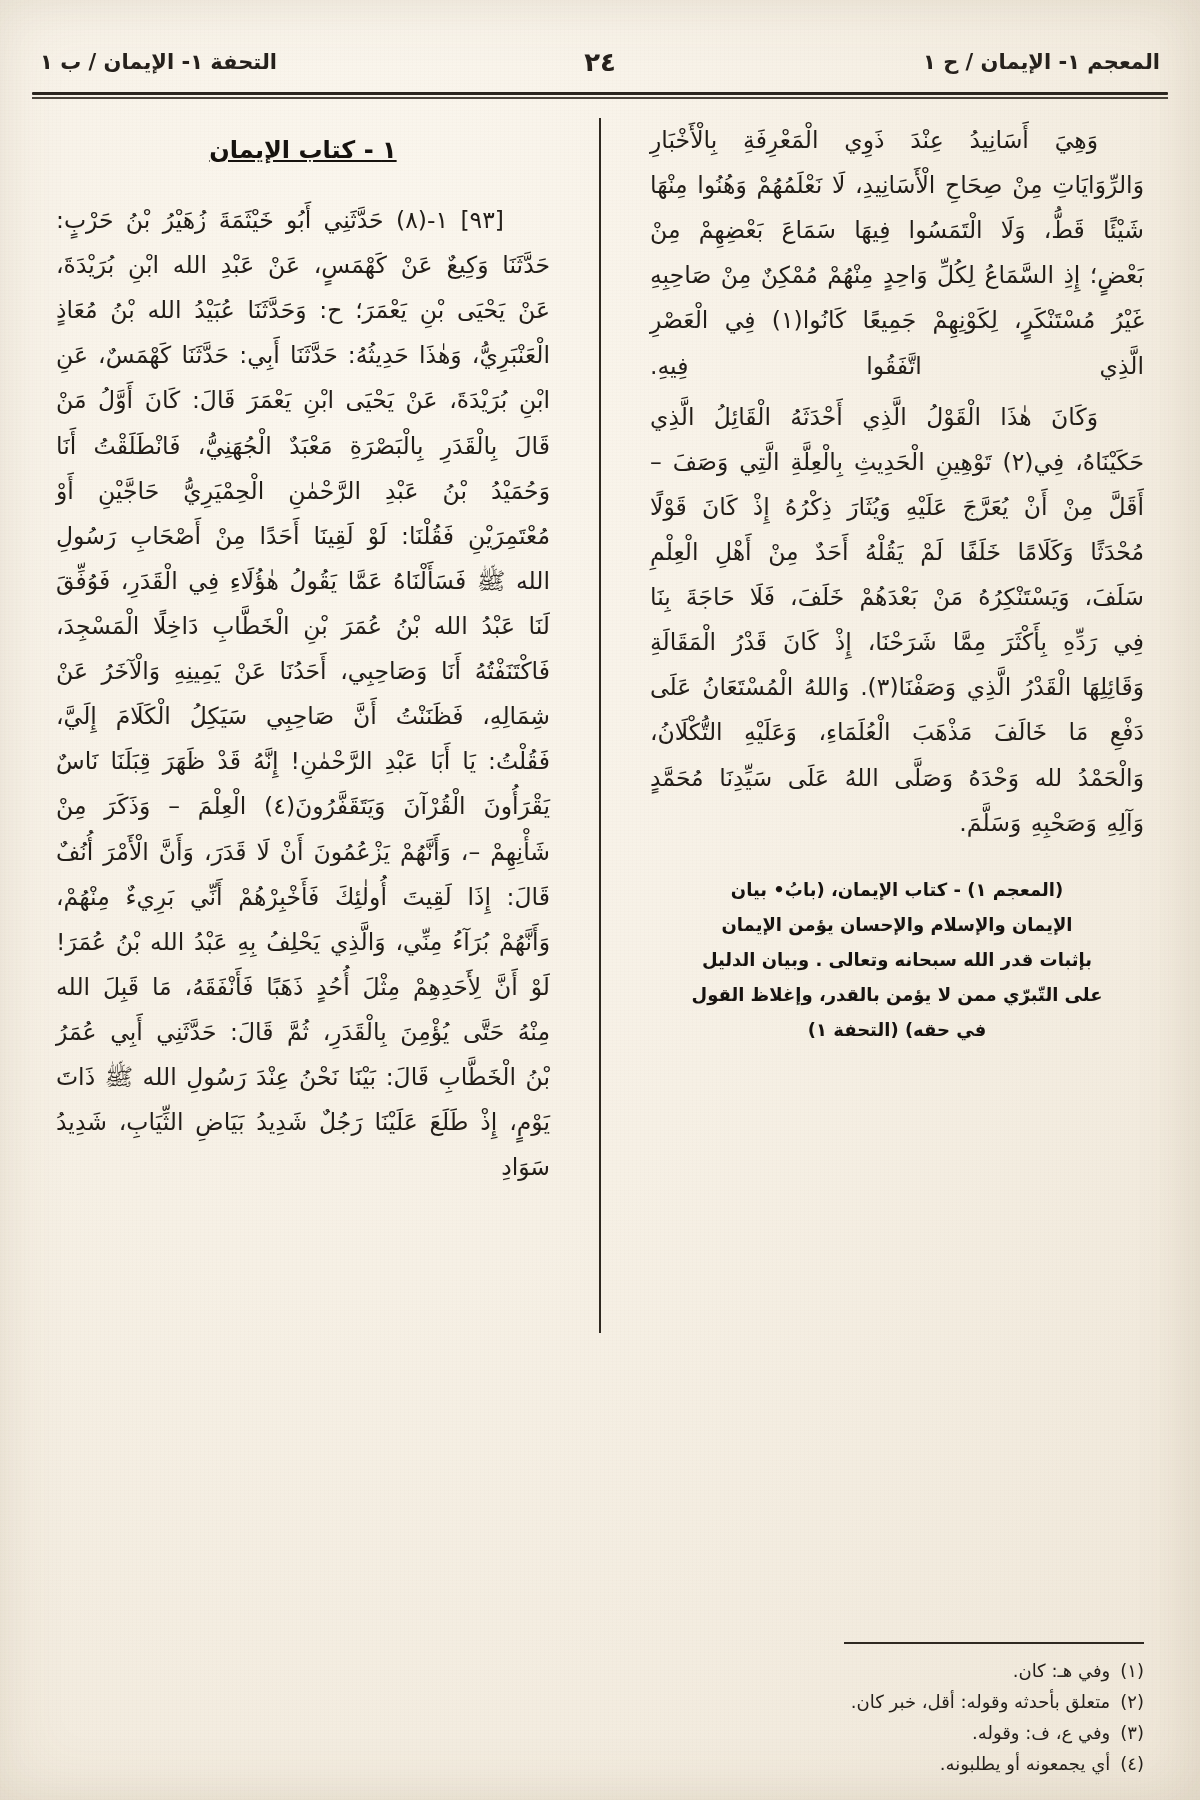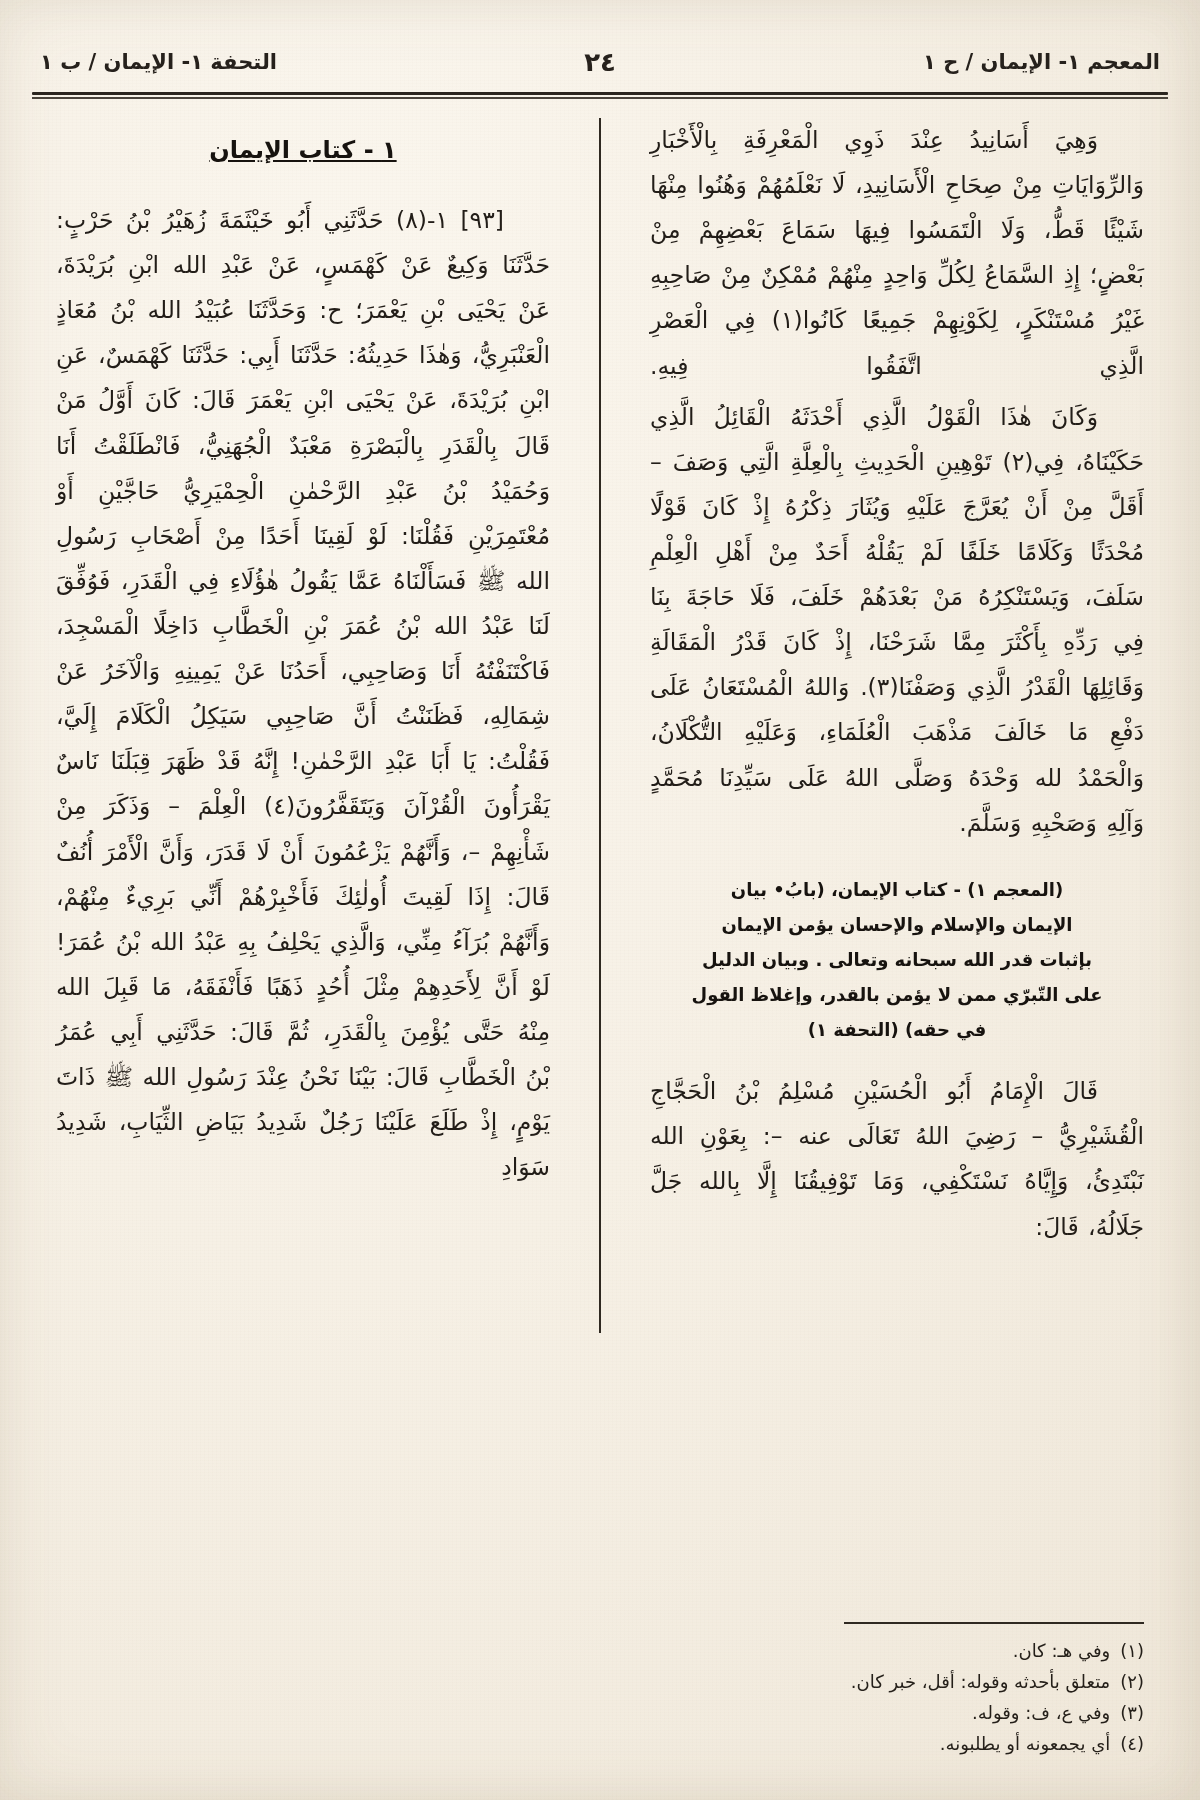--- a/index.html
+++ b/index.html
@@ -126,21 +126,21 @@
   .bab .ln{display:block;}
 
   .hadith-num{
     font-weight:normal;
     white-space:nowrap;
   }
 
   
   .fn-wrap{
     position:absolute;
-    bottom:40px;
+    bottom:20px;
     right:34px;
     width:calc(50% - 34px);
     padding-left:30px;
     padding-right:22px;
     box-sizing:border-box;
   }
   .fn-rule{
     height:2px;
     background:#2f2921;
     width:300px;
@@ -181,21 +181,20 @@
       <p class="p lead last">وَكَانَ هٰذَا الْقَوْلُ الَّذِي أَحْدَثَهُ الْقَائِلُ الَّذِي حَكَيْنَاهُ، فِي(٢) تَوْهِينِ الْحَدِيثِ بِالْعِلَّةِ الَّتِي وَصَفَ – أَقَلَّ مِنْ أَنْ يُعَرَّجَ عَلَيْهِ وَيُثَارَ ذِكْرُهُ إِذْ كَانَ قَوْلًا مُحْدَثًا وَكَلَامًا خَلَفًا لَمْ يَقُلْهُ أَحَدٌ مِنْ أَهْلِ الْعِلْمِ سَلَفَ، وَيَسْتَنْكِرُهُ مَنْ بَعْدَهُمْ خَلَفَ، فَلَا حَاجَةَ بِنَا فِي رَدِّهِ بِأَكْثَرَ مِمَّا شَرَحْنَا، إِذْ كَانَ قَدْرُ الْمَقَالَةِ وَقَائِلِهَا الْقَدْرُ الَّذِي وَصَفْنَا(٣). وَاللهُ الْمُسْتَعَانُ عَلَى دَفْعِ مَا خَالَفَ مَذْهَبَ الْعُلَمَاءِ، وَعَلَيْهِ التُّكْلَانُ، وَالْحَمْدُ لله وَحْدَهُ وَصَلَّى اللهُ عَلَى سَيِّدِنَا مُحَمَّدٍ وَآلِهِ وَصَحْبِهِ وَسَلَّمَ.</p>
 
       <div class="bab">
         <span class="ln">(المعجم ١) - كتاب الإيمان، (بابُ• بيان</span>
         <span class="ln">الإيمان والإسلام والإحسان يؤمن الإيمان</span>
         <span class="ln">بإثبات قدر الله سبحانه وتعالى . وبيان الدليل</span>
         <span class="ln">على التّبرّي ممن لا يؤمن بالقدر، وإغلاظ القول</span>
         <span class="ln">في حقه)  (التحفة ١)</span>
       </div>
 
-      <p class="p lead last">قَالَ الْإِمَامُ أَبُو الْحُسَيْنِ مُسْلِمُ بْنُ الْحَجَّاجِ الْقُشَيْرِيُّ – رَضِيَ اللهُ تَعَالَى عنه –: بِعَوْنِ الله نَبْتَدِئُ، وَإِيَّاهُ نَسْتَكْفِي، وَمَا تَوْفِيقُنَا إِلَّا بِالله جَلَّ جَلَالُهُ، قَالَ:</p>
     </div>
 
     <div class="col col-left">
       <div class="chapter-title">١ - كتاب الإيمان</div>
       <p class="p lead last"><span class="hadith-num">[٩٣] ١-(٨)</span> <span>حَدَّثَنِي أَبُو خَيْثَمَةَ زُهَيْرُ بْنُ حَرْبٍ: حَدَّثَنَا وَكِيعٌ عَنْ كَهْمَسٍ، عَنْ عَبْدِ الله ابْنِ بُرَيْدَةَ، عَنْ يَحْيَى بْنِ يَعْمَرَ؛ ح: وَحَدَّثَنَا عُبَيْدُ الله بْنُ مُعَاذٍ الْعَنْبَرِيُّ، وَهٰذَا حَدِيثُهُ: حَدَّثَنَا أَبِي: حَدَّثَنَا كَهْمَسٌ، عَنِ ابْنِ بُرَيْدَةَ، عَنْ يَحْيَى ابْنِ يَعْمَرَ قَالَ: كَانَ أَوَّلُ مَنْ قَالَ بِالْقَدَرِ بِالْبَصْرَةِ مَعْبَدٌ الْجُهَنِيُّ، فَانْطَلَقْتُ أَنَا وَحُمَيْدُ بْنُ عَبْدِ الرَّحْمٰنِ الْحِمْيَرِيُّ حَاجَّيْنِ أَوْ مُعْتَمِرَيْنِ فَقُلْنَا: لَوْ لَقِينَا أَحَدًا مِنْ أَصْحَابِ رَسُولِ الله ﷺ فَسَأَلْنَاهُ عَمَّا يَقُولُ هٰؤُلَاءِ فِي الْقَدَرِ، فَوُفِّقَ لَنَا عَبْدُ الله بْنُ عُمَرَ بْنِ الْخَطَّابِ دَاخِلًا الْمَسْجِدَ، فَاكْتَنَفْتُهُ أَنَا وَصَاحِبِي، أَحَدُنَا عَنْ يَمِينِهِ وَالْآخَرُ عَنْ شِمَالِهِ، فَظَنَنْتُ أَنَّ صَاحِبِي سَيَكِلُ الْكَلَامَ إِلَيَّ، فَقُلْتُ: يَا أَبَا عَبْدِ الرَّحْمٰنِ! إِنَّهُ قَدْ ظَهَرَ قِبَلَنَا نَاسٌ يَقْرَأُونَ الْقُرْآنَ وَيَتَقَفَّرُونَ(٤) الْعِلْمَ – وَذَكَرَ مِنْ شَأْنِهِمْ –، وَأَنَّهُمْ يَزْعُمُونَ أَنْ لَا قَدَرَ، وَأَنَّ الْأَمْرَ أُنُفٌ قَالَ: إِذَا لَقِيتَ أُولٰئِكَ فَأَخْبِرْهُمْ أَنِّي بَرِيءٌ مِنْهُمْ، وَأَنَّهُمْ بُرَآءُ مِنِّي، وَالَّذِي يَحْلِفُ بِهِ عَبْدُ الله بْنُ عُمَرَ! لَوْ أَنَّ لِأَحَدِهِمْ مِثْلَ أُحُدٍ ذَهَبًا فَأَنْفَقَهُ، مَا قَبِلَ الله مِنْهُ حَتَّى يُؤْمِنَ بِالْقَدَرِ، ثُمَّ قَالَ: حَدَّثَنِي أَبِي عُمَرُ بْنُ الْخَطَّابِ قَالَ: بَيْنَا نَحْنُ عِنْدَ رَسُولِ الله ﷺ ذَاتَ يَوْمٍ، إِذْ طَلَعَ عَلَيْنَا رَجُلٌ شَدِيدُ بَيَاضِ الثِّيَابِ، شَدِيدُ سَوَادِ</span></p>
     </div>
   </div>
 
   <div class="fn-wrap">
     <div class="fn-rule"></div>

